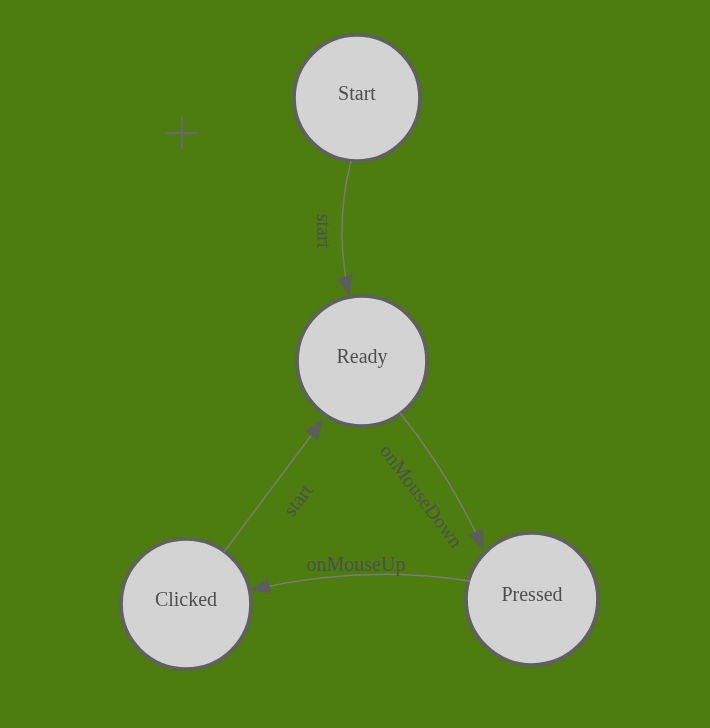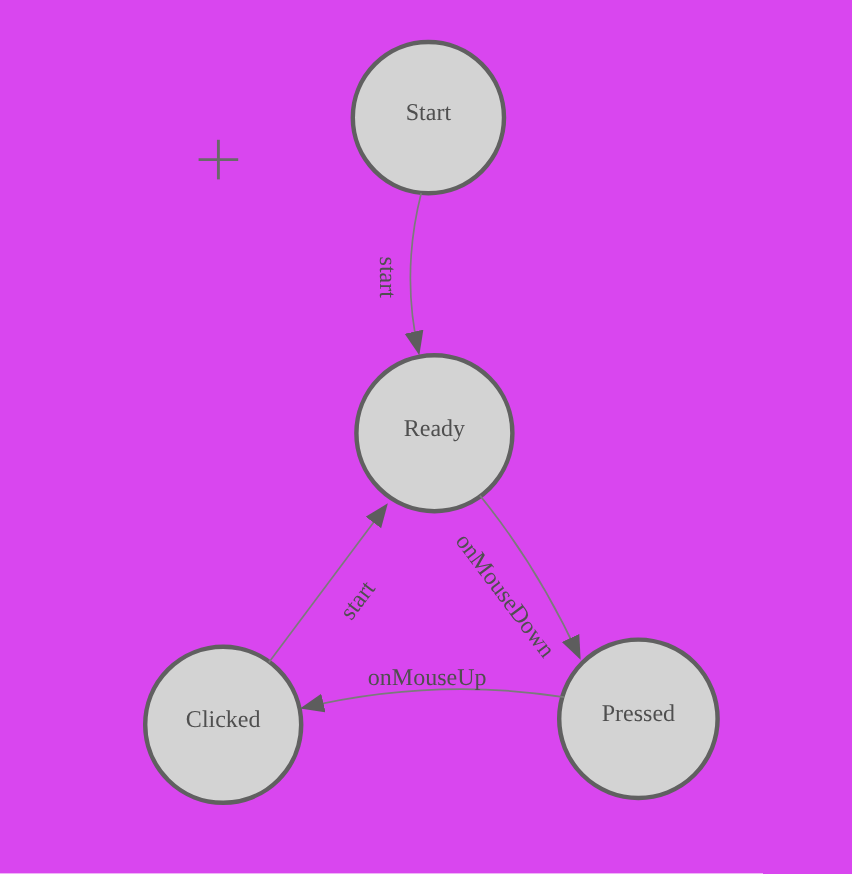--- a/index.html
+++ b/index.html
@@ -4,21 +4,21 @@
 <style>
   html, body {
     margin: 0;
     padding: 0;
     background: #ffffff;
   }
   .canvas {
     position: relative;
     width: 710px;
     height: 728px;
-    background: #d946ef;
+    background: #4d7c0f;
     overflow: hidden;
   }
   svg {
     display: block;
   }
   svg text {
     font-family: "Liberation Serif", "DejaVu Serif", serif;
     user-select: none;
   }
 </style>

